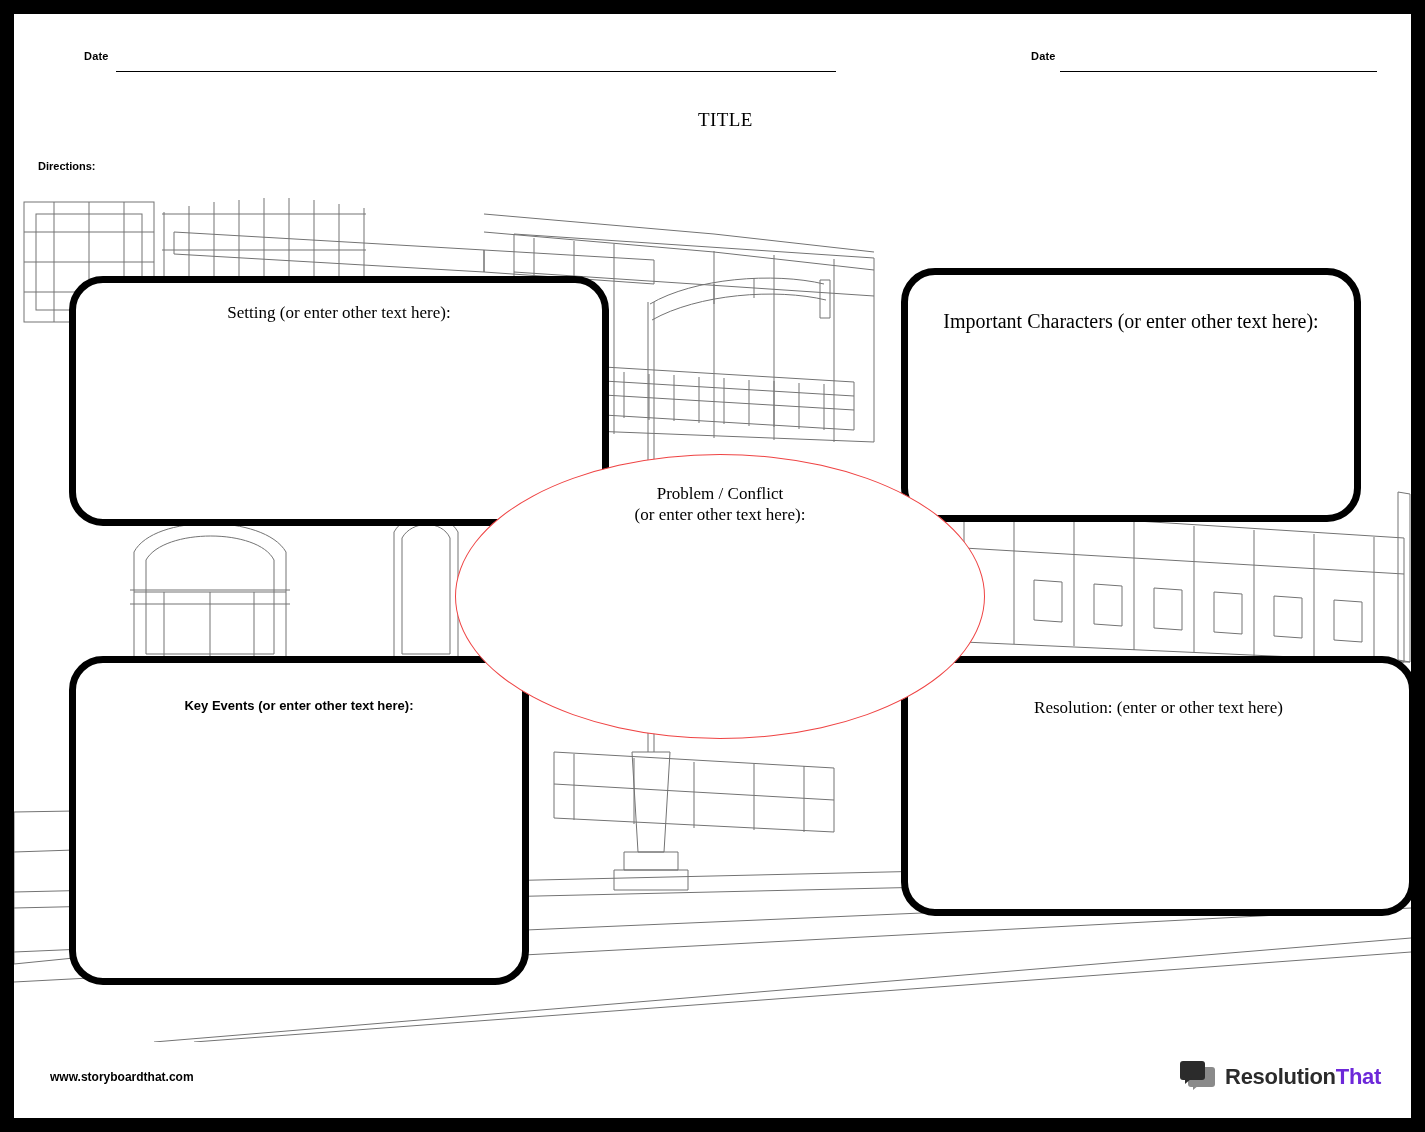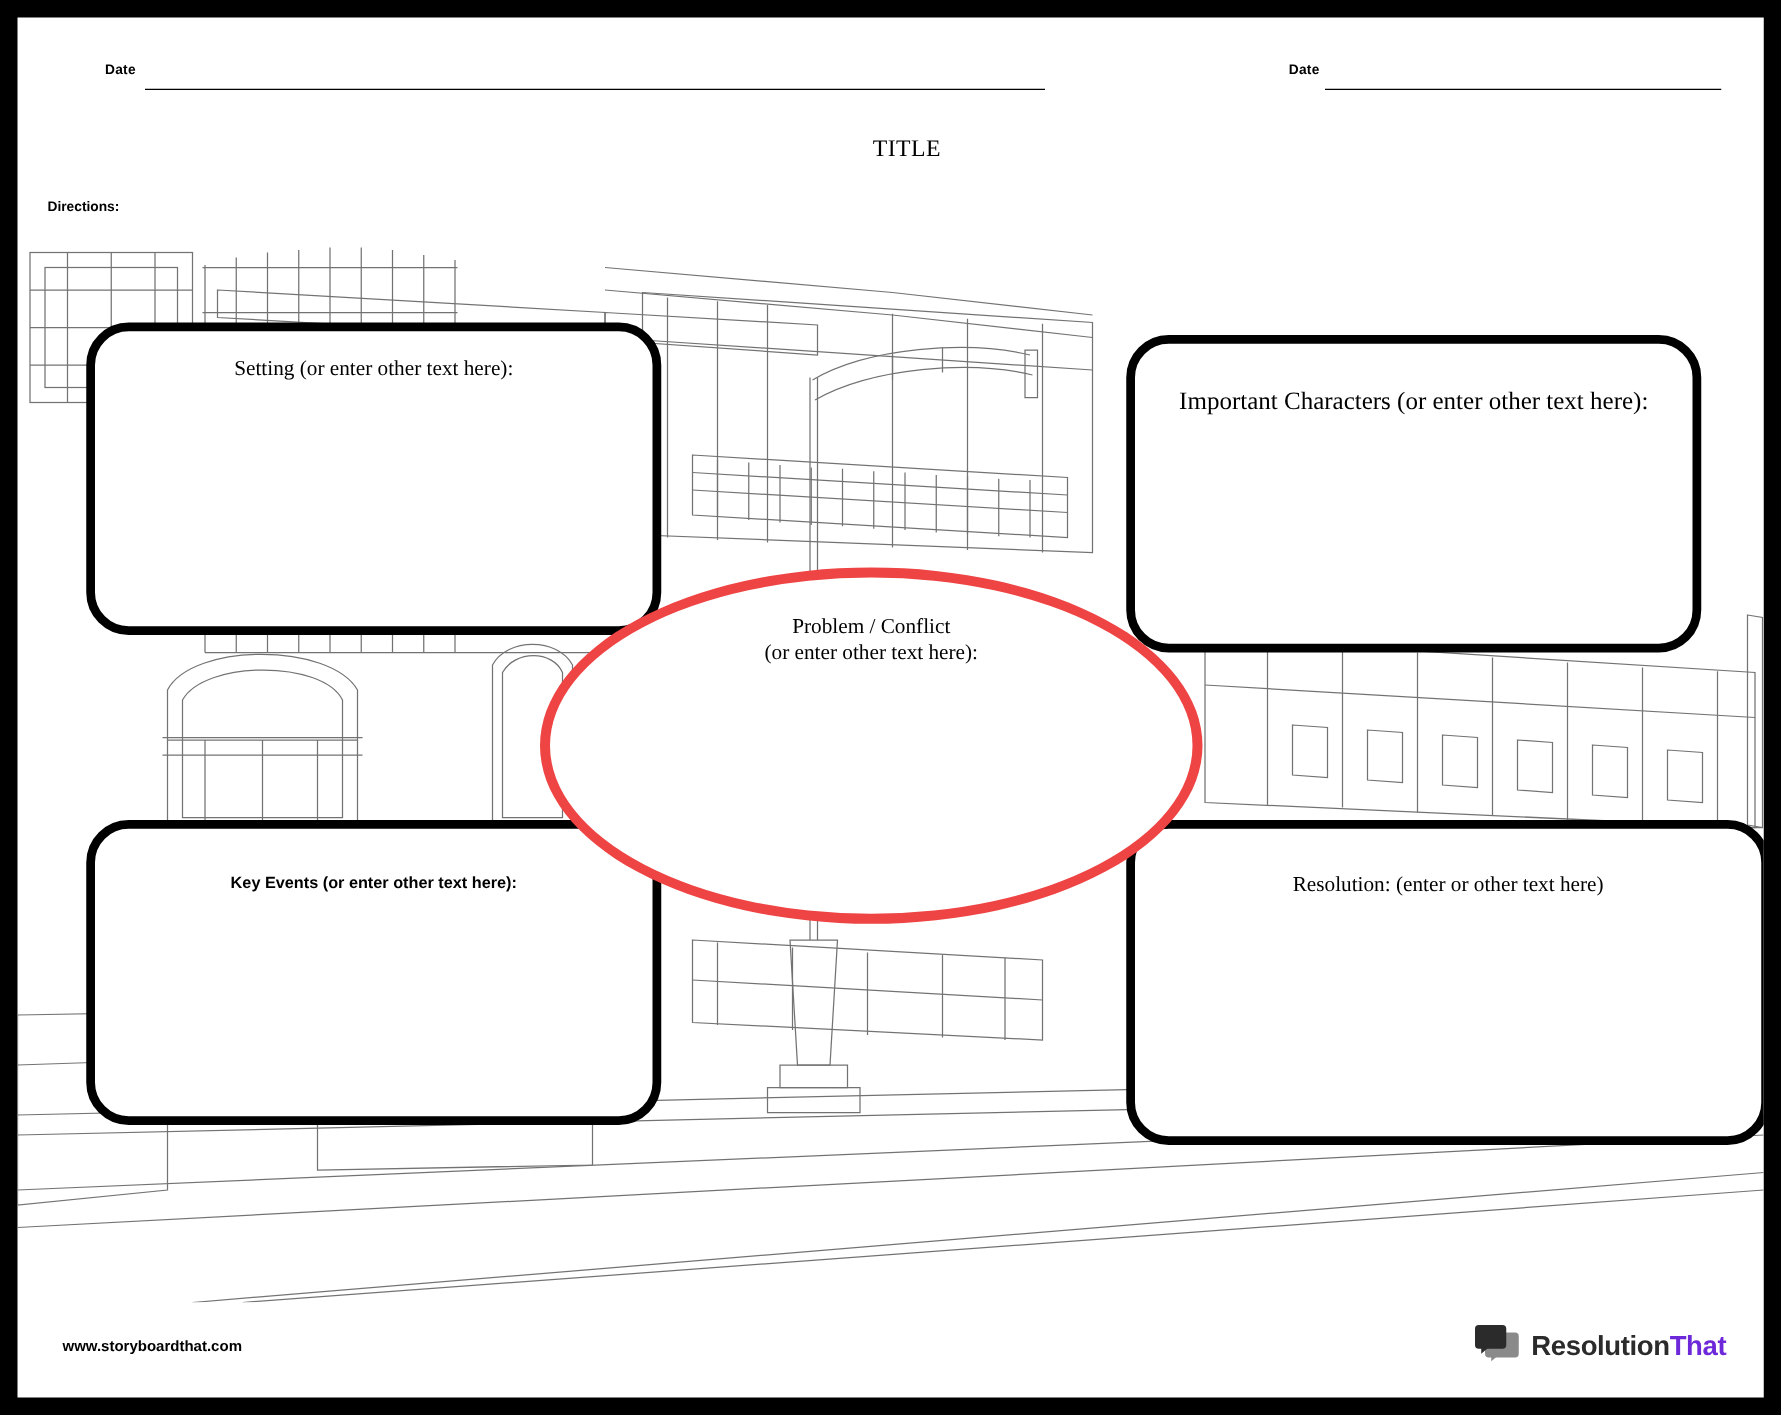--- a/index.html
+++ b/index.html
@@ -83,40 +83,40 @@
     box-sizing: border-box;
   }
   .box-label {
     position: absolute;
     left: 14px;
     right: 14px;
     text-align: center;
     color: #000;
   }
 
-  #box-setting { left: 55px; top: 244px; width: 460px; height: 250px; }
+  #box-setting { left: 55px; top: 262px; width: 540px; height: 250px; }
   #label-setting { top: 20px; font-size: 17px; font-family: "Liberation Serif", serif; }
 
   #box-characters { left: 887px; top: 254px; width: 460px; height: 254px; }
   #label-characters { top: 35px; font-size: 20px; font-family: "Liberation Serif", serif; }
 
-  #box-events { left: 55px; top: 642px; width: 460px; height: 244px; }
+  #box-events { left: 55px; top: 642px; width: 460px; height: 329px; }
   #label-events { top: 35px; font-size: 13px; font-weight: bold; font-family: "Liberation Sans", sans-serif; }
 
   #box-resolution { left: 887px; top: 642px; width: 515px; height: 260px; }
   #label-resolution { top: 35px; font-size: 17px; font-family: "Liberation Serif", serif; }
 
   #box-conflict {
     position: absolute;
-    left: 418px;
+    left: 441px;
     top: 440px;
     width: 530px;
     height: 285px;
     background: #ffffff;
-    border: 8px solid #ef4444;
+    border: 1px solid #ef4444;
     border-radius: 50%;
     box-sizing: border-box;
   }
   #label-conflict {
     position: absolute;
     left: 30px;
     right: 30px;
     top: 28px;
     text-align: center;
     font-size: 17px;

